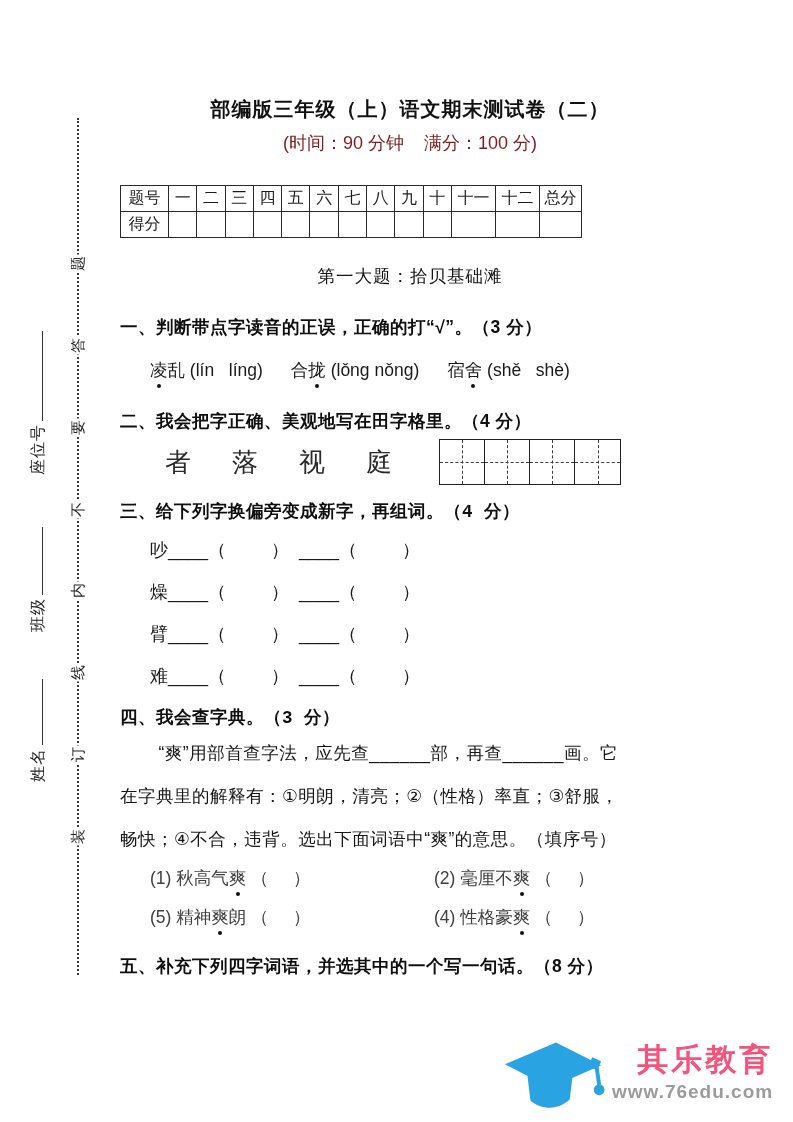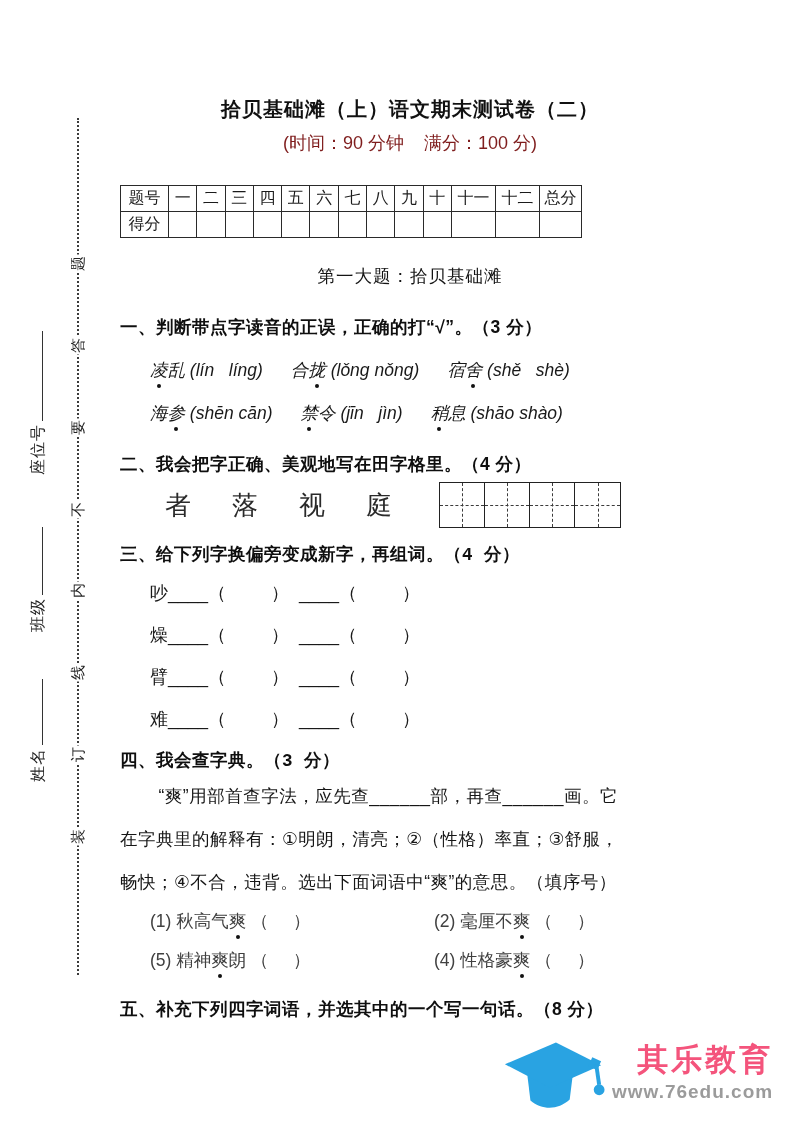--- a/index.html
+++ b/index.html
@@ -75,21 +75,21 @@
 
   .emph { position:relative; display:inline-block; }
   .emph::after {
     content:""; position:absolute; left:50%; bottom:-6px;
     transform:translateX(-50%);
     width:4px; height:4px; border-radius:50%; background:#111;
   }
 
   .q1-row {
     margin-top:19px; padding-left:30px; font-size:17.5px; color:#191919;
-    white-space:pre; display:flex; gap:28px;font-style:italic;
+    white-space:pre; display:flex; gap:28px;
   }
   .q1-row .word { white-space:pre; }
 
   .q2-row {
     margin-top:6px; padding-left:45px; display:flex; align-items:center;
   }
   .kai-char {
     font-family:"Liberation Serif","DejaVu Serif",serif;
     font-size:26px; color:#2a2a2a; margin-right:41px;
   }
@@ -159,21 +159,21 @@
   </div>
   <div class="margin-field mf-class">
     <span>班级</span><span class="blank"></span>
   </div>
   <div class="margin-field mf-seat">
     <span>座位号</span><span class="blank"></span>
   </div>
 
   <div class="content">
 
-    <div class="title">拾贝基础滩（上）语文期末测试卷（二）</div>
+    <div class="title">部编版三年级（上）语文期末测试卷（二）</div>
     <div class="subtitle">(时间：90 分钟    满分：100 分)</div>
 
     <table class="score-table">
       <tbody>
           <tr>
         <td class="c-first">题号</td>
         <td>一</td>
         <td>二</td>
         <td>三</td>
         <td>四</td>
@@ -207,25 +207,20 @@
       </table>
 
     <div class="section-heading">第一大题：拾贝基础滩</div>
 
     <div class="stem">一、判断带点字读音的正误，正确的打“√”。（3 分）</div>
     <div class="q1-row">
       <span class="word"><span></span><span class="emph">凌</span><span>乱 (lín   líng)</span></span>
       <span class="word"><span>合</span><span class="emph">拢</span><span> (lǒng nǒng)</span></span>
       <span class="word"><span>宿</span><span class="emph">舍</span><span> (shě   shè)</span></span>
     </div>
-    <div class="q1-row">
-      <span class="word"><span>海</span><span class="emph">参</span><span> (shēn cān)</span></span>
-      <span class="word"><span></span><span class="emph">禁</span><span>令 (jīn   jìn)</span></span>
-      <span class="word"><span></span><span class="emph">稍</span><span>息 (shāo shào)</span></span>
-    </div>
 
     <div class="stem">二、我会把字正确、美观地写在田字格里。（4 分）</div>
     <div class="q2-row">
       <span class="kai-char">者</span>
       <span class="kai-char">落</span>
       <span class="kai-char">视</span>
       <span class="kai-char">庭</span>
       <div class="tian-grid">
         <div class="tian-cell"></div>
         <div class="tian-cell"></div>

